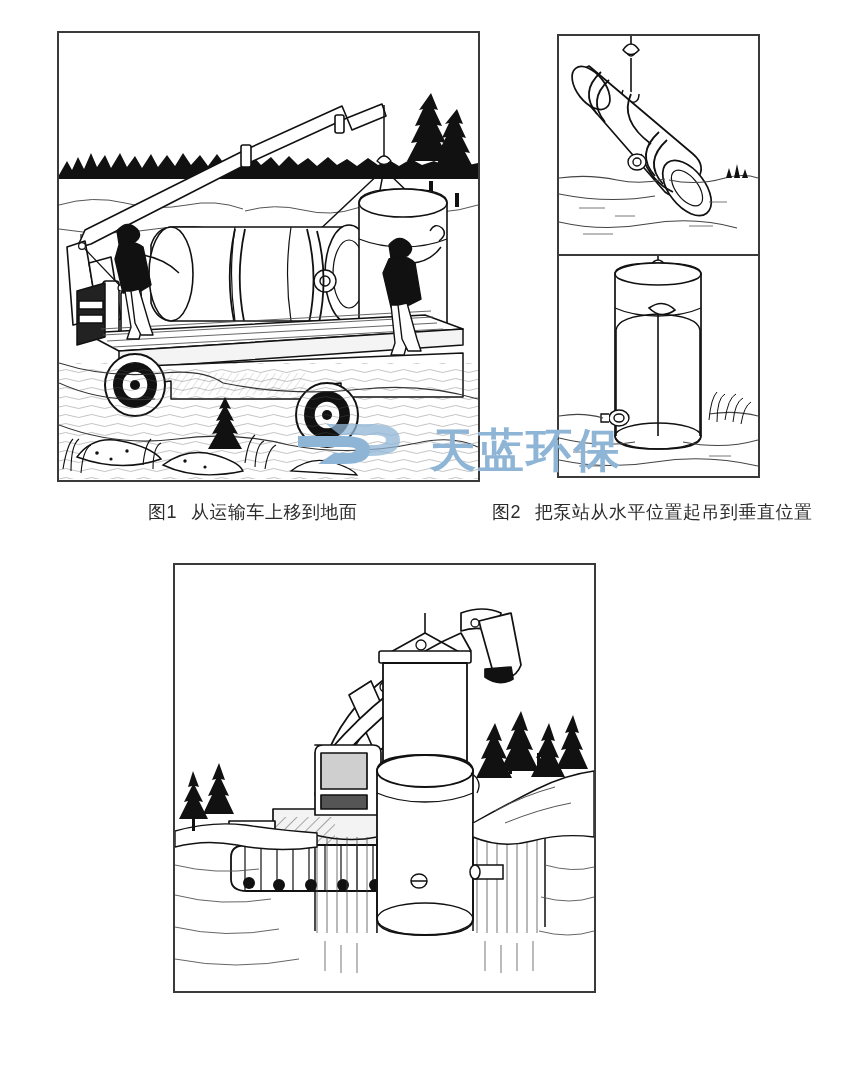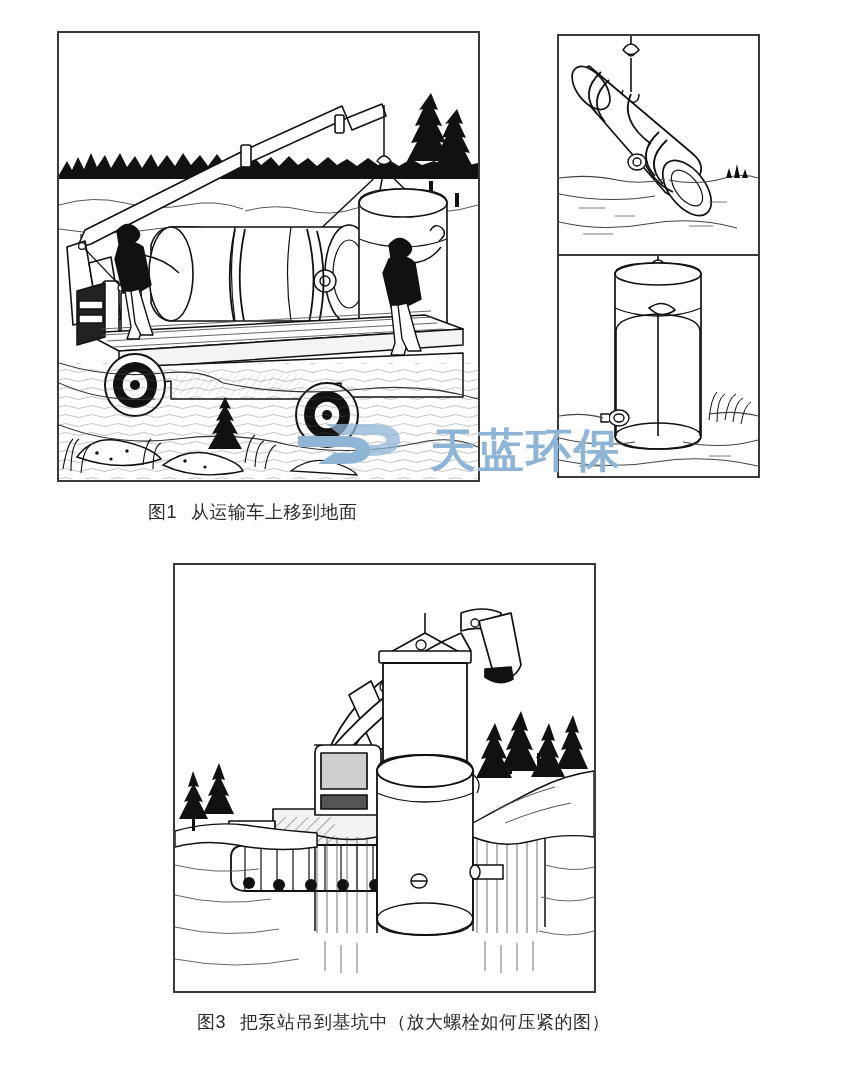--- a/index.html
+++ b/index.html
@@ -490,24 +490,24 @@
           <path d="M150 376 v30 M166 380 v28 M182 378 v30 M310 376 v30 M326 380 v28 M342 378 v28 M358 376 v30"></path>
         </g>
       </svg>
     </div>
   </div>
 
   <div class="caption" id="caption-1">
     <span class="fig-no">图1</span><span>从运输车上移到地面</span>
   </div>
 
-
-  <div class="caption" id="caption-3">
-    <span class="fig-no">图3</span><span>把泵站吊到基坑中（放大螺栓如何压紧的图）</span>
+  <div class="caption" id="caption-2">
+    <span class="fig-no">图2</span><span>把泵站从水平位置起吊到垂直位置</span>
   </div>
+
 
   <div id="watermark">
     <div class="wm-mark">
       <svg viewBox="0 0 120 56" aria-hidden="true">
         <g fill="#8fb5d6">
           <path d="M2 14 h46 q26 0 26 14 t-26 14 H22 l16 -11 h12 q10 0 10 -3 t-10 -3 H2 z"></path>
           <path d="M30 2 h44 q30 0 30 16 t-30 16 H52 l15 -11 h9 q14 0 14 -5 t-14 -5 H44 z" opacity=".75"></path>
         </g>
       </svg>
     </div>

